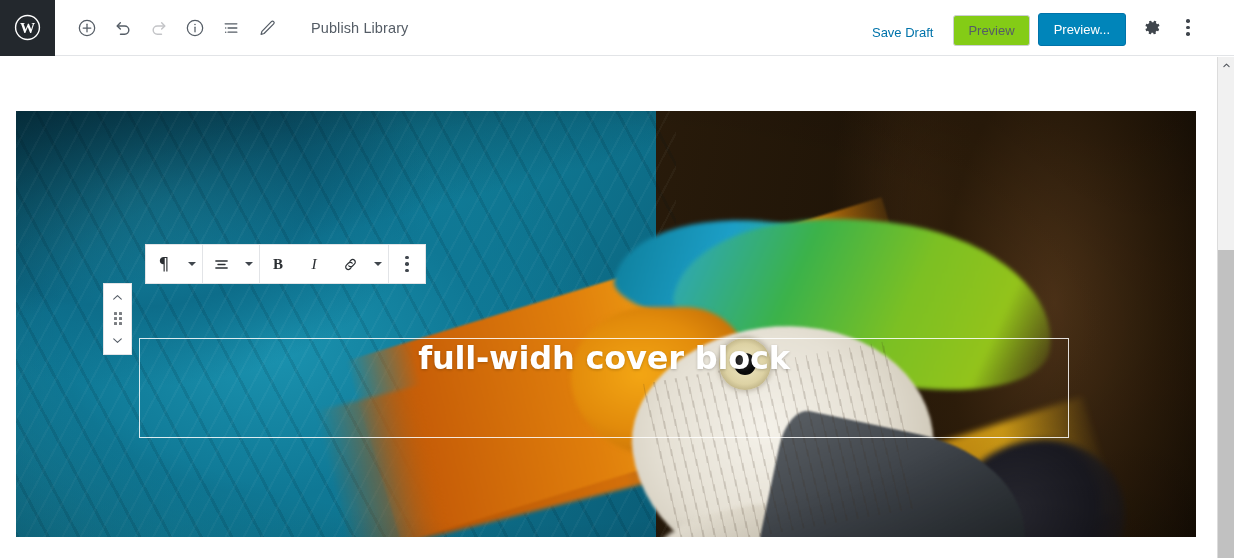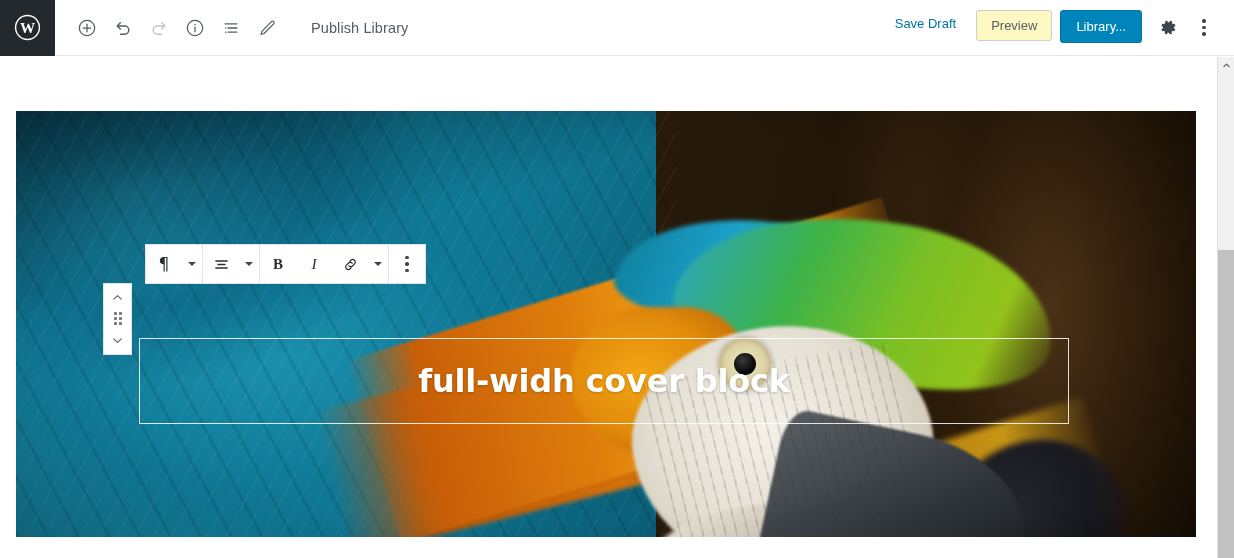--- a/index.html
+++ b/index.html
@@ -37,32 +37,32 @@
   .icon-btn.disabled { color: #c3c4c7; cursor: default; }
   .icon-btn svg { display: block; }
 
   .doc-title {
     margin-left: 26px;
     font-size: 14.5px; color: #555d66;
     letter-spacing: .1px; white-space: nowrap;
   }
 
   .hdr-right {
-    margin-left: auto; display: flex; align-items: flex-start;
-    padding-right: 12px; gap: 0px;
+    margin-left: auto; display: flex; align-items: flex-end;
+    padding-right: 28px; gap: 0px;
   }
   .save-draft {
     font-size: 13px; color: #0073aa;
     background: none; border: none; cursor: pointer;
     padding: 6px 12px; margin-right: 8px;
     font-family: inherit;
   }
   .btn-preview {
     font-size: 13px; color: #555d66;
-    background: #fef9c3; border: 1px solid #cccfd3;
+    background: #84cc16; border: 1px solid #cccfd3;
     border-radius: 3px; cursor: pointer;
     padding: 7px 14px; margin-right: 8px;
     font-family: inherit;
   }
   .btn-publish {
     font-size: 13px; color: #ffffff;
     background: #0085ba; border: 1px solid #0073aa;
     border-radius: 3px; cursor: pointer;
     padding: 8px 15px; margin-right: 8px;
     font-family: inherit;
@@ -209,23 +209,23 @@
     filter: blur(3px); opacity: .85;
   }
   .vignette {
     inset: 0;
     background: radial-gradient(ellipse 75% 85% at 45% 50%, rgba(0,0,0,0) 55%, rgba(0,0,0,.28) 100%);
   }
 
   
   .para-block {
     position: absolute; left: 123px; top: 227px;
-    width: 930px; height: 86px;
+    width: 930px; height: 100px;
     border: 1px solid rgba(255,255,255,.85);
-    display: flex; align-items: center;
+    display: flex; align-items: flex-start;
     cursor: text;
   }
   .cover-text {
     width: 100%; text-align: center;
     color: #ffffff;
     font-size: 32px; font-weight: bold;
     letter-spacing: -0.2px;
     font-family: "DejaVu Sans", sans-serif;
     text-shadow: 0 1px 3px rgba(0,0,0,.22);
   }
@@ -364,21 +364,21 @@
           <path d="M17.3 4.4 a1.9 1.9 0 0 1 2.7 2.7 L8.5 18.6 l-3.6 1 1-3.6 Z"></path>
         </svg>
       </div>
     </div>
 
     <div class="doc-title">Publish Library</div>
 
     <div class="hdr-right">
       <button class="save-draft">Save Draft</button>
       <button class="btn-preview">Preview</button>
-      <button class="btn-publish">Library...</button>
+      <button class="btn-publish">Preview...</button>
 
       <div class="icon-btn">
         <svg width="19" height="19" viewBox="0 0 24 24" fill="currentColor">
           <path d="M12 8.2a3.8 3.8 0 1 0 0 7.6 3.8 3.8 0 0 0 0-7.6zm0 5.9a2.1 2.1 0 1 1 0-4.2 2.1 2.1 0 0 1 0 4.2z"></path>
           <path d="M20.4 13.6l-1.6-.6a6.9 6.9 0 0 0 0-2l1.6-.6a.6.6 0 0 0 .35-.75l-.7-1.9a.6.6 0 0 0-.73-.37l-1.62.5a7 7 0 0 0-1.42-1.42l.5-1.62a.6.6 0 0 0-.37-.73l-1.9-.7a.6.6 0 0 0-.75.35l-.6 1.6a6.9 6.9 0 0 0-2 0l-.6-1.6a.6.6 0 0 0-.75-.35l-1.9.7a.6.6 0 0 0-.37.73l.5 1.62A7 7 0 0 0 6.2 7.87l-1.62-.5a.6.6 0 0 0-.73.37l-.7 1.9a.6.6 0 0 0 .35.75l1.6.6a6.9 6.9 0 0 0 0 2l-1.6.6a.6.6 0 0 0-.35.75l.7 1.9a.6.6 0 0 0 .73.37l1.62-.5a7 7 0 0 0 1.42 1.42l-.5 1.62a.6.6 0 0 0 .37.73l1.9.7a.6.6 0 0 0 .75-.35l.6-1.6a6.9 6.9 0 0 0 2 0l.6 1.6a.6.6 0 0 0 .75.35l1.9-.7a.6.6 0 0 0 .37-.73l-.5-1.62a7 7 0 0 0 1.42-1.42l1.62.5a.6.6 0 0 0 .73-.37l.7-1.9a.6.6 0 0 0-.35-.75z"></path>
         </svg>
       </div>
 
       <div class="icon-btn">
         <span class="vdots">

